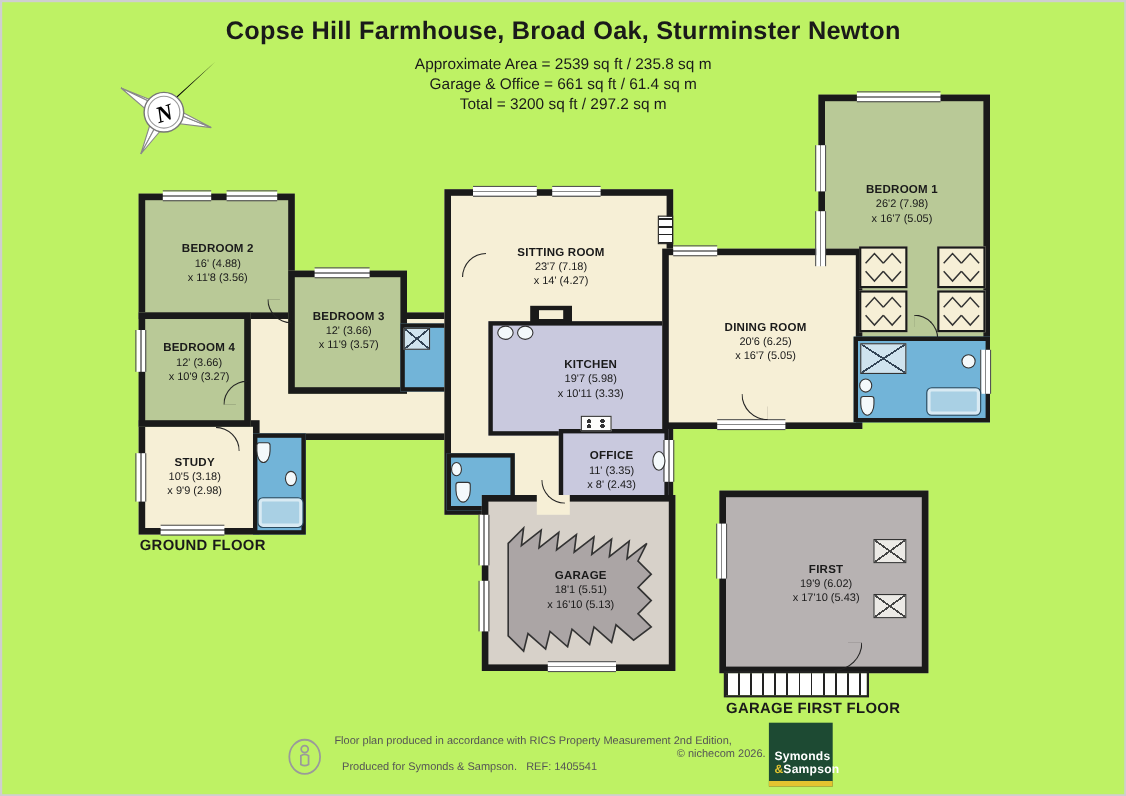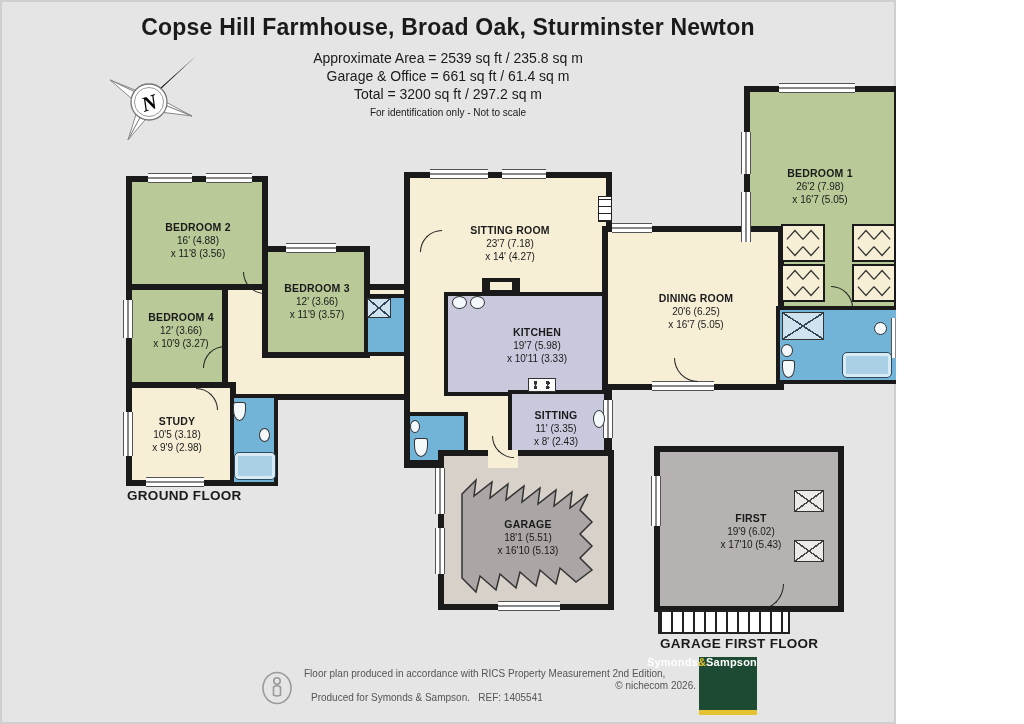--- a/index.html
+++ b/index.html
@@ -1,16 +1,16 @@
 <!DOCTYPE html>
 <html style="--room_green: #b9c997; --room_cream: #f6efd6; --room_lavender: #c9c9de; --room_blue: #72b4d8; --room_gray: #b7b2b2; --room_gray_light: #d7d1c9; --wall: #1a1a1a; --logo_green: #1d4a33; --logo_gold: #e3c430;"><head>
 <meta charset="utf-8">
 <style>
   html,body{margin:0;padding:0;background:#fff;}
-  #canvas{position:relative;width:896px;height:724px;background:#e5e5e5;outline:2px solid #cfcfcf;outline-offset:-2px;
+  #canvas{position:relative;width:1024px;height:724px;background:#bef264;outline:2px solid #cfcfcf;outline-offset:-2px;
           font-family:"Liberation Sans","DejaVu Sans",sans-serif;color:#1a1a1a;overflow:hidden;}
   .abs{position:absolute;}
   
   .title{left:0;top:14px;width:100%;text-align:center;font-size:23px;font-weight:bold;letter-spacing:.2px;}
   .hline{left:0;width:100%;text-align:center;font-size:14px;}
   .hsmall{left:0;width:100%;text-align:center;font-size:10px;}
   
   .room{position:absolute;border:6px solid var(--wall,#1a1a1a);box-sizing:border-box;}
   .thin{border-width:4px;}
   .cream{background:var(--room_cream,#f6efd6);}
@@ -43,35 +43,34 @@
   .xbox.wet{background:
     linear-gradient(to top right,transparent calc(50% - .8px),#345 calc(50% - .8px),#345 calc(50% + .8px),transparent calc(50% + .8px)),
     linear-gradient(to bottom right,transparent calc(50% - .8px),#345 calc(50% - .8px),#345 calc(50% + .8px),transparent calc(50% + .8px)),#cfe3ee;}
   .stairs{position:absolute;background:repeating-linear-gradient(90deg,#222 0 1.6px,#fff 1.6px 11px);border:2px solid #222;box-sizing:border-box;}
   .steps{position:absolute;background:repeating-linear-gradient(0deg,#222 0 1.4px,#fff 1.4px 7px);border:1.2px solid #222;box-sizing:border-box;}
   .ward{position:absolute;background:var(--room_cream,#f6efd6);border:2px solid #1a1a1a;box-sizing:border-box;}
   .ward svg{display:block;width:100%;height:100%;}
   
   .ftext{position:absolute;font-size:10px;line-height:12px;color:#555;white-space:pre-wrap;}
   .logo{position:absolute;background:var(--logo_green,#1d4a33);color:#fff;box-sizing:border-box;
-        display:flex;flex-direction:row;justify-content:flex-end;padding:0 0 9px 5px;}
+        display:flex;flex-direction:column;justify-content:flex-end;padding:0 0 9px 5px;}
   .logo .l{font-size:11px;font-weight:bold;line-height:11.5px;letter-spacing:.2px;}
   .logo .amp{color:var(--logo_gold,#e3c430);}
   .goldbar{position:absolute;left:0;bottom:0;width:100%;height:5px;background:var(--logo_gold,#e3c430);}
 </style>
 </head>
 <body>
 
 <div id="canvas">
 
   <div class="abs title">Copse Hill Farmhouse, Broad Oak, Sturminster Newton</div>
   <div class="abs hline" style="top:50px">Approximate Area = 2539 sq ft / 235.8 sq m</div>
   <div class="abs hline" style="top:68px">Garage &amp; Office = 661 sq ft / 61.4 sq m</div>
   <div class="abs hline" style="top:86px">Total = 3200 sq ft / 297.2 sq m</div>
-  <div class="abs hsmall" style="top:107px">For identification only - Not to scale</div>
 
   <div class="abs" style="left:98px;top:52px;width:110px;height:96px">
     <svg width="110" height="96" viewBox="0 0 110 96">
       <g fill="#fff" stroke="#888" stroke-width="1">
         <polygon points="52,47 12,28 42,40"></polygon>
           <polygon points="52,47 12,28 40,52"></polygon>
         <polygon points="52,47 30,88 40,56"></polygon>
           <polygon points="52,47 30,88 52,62"></polygon>
         <polygon points="52,47 94,64 62,60"></polygon>
           <polygon points="52,47 94,64 64,48"></polygon>
@@ -225,21 +224,21 @@
     <div class="rname">SITTING ROOM</div>
       <div class="rdim">23'7 (7.18)</div>
       <div class="rdim">x 14' (4.27)</div>
     </div>
   <div class="rlabel" style="left:537px;top:345px">
     <div class="rname">KITCHEN</div>
       <div class="rdim">19'7 (5.98)</div>
       <div class="rdim">x 10'11 (3.33)</div>
     </div>
   <div class="rlabel" style="left:556px;top:428px">
-    <div class="rname">SITTING</div>
+    <div class="rname">OFFICE</div>
       <div class="rdim">11' (3.35)</div>
       <div class="rdim">x 8' (2.43)</div>
     </div>
   <div class="rlabel" style="left:696px;top:311px">
     <div class="rname">DINING ROOM</div>
       <div class="rdim">20'6 (6.25)</div>
       <div class="rdim">x 16'7 (5.05)</div>
     </div>
   <div class="rlabel" style="left:820px;top:186px">
     <div class="rname">BEDROOM 1</div>

